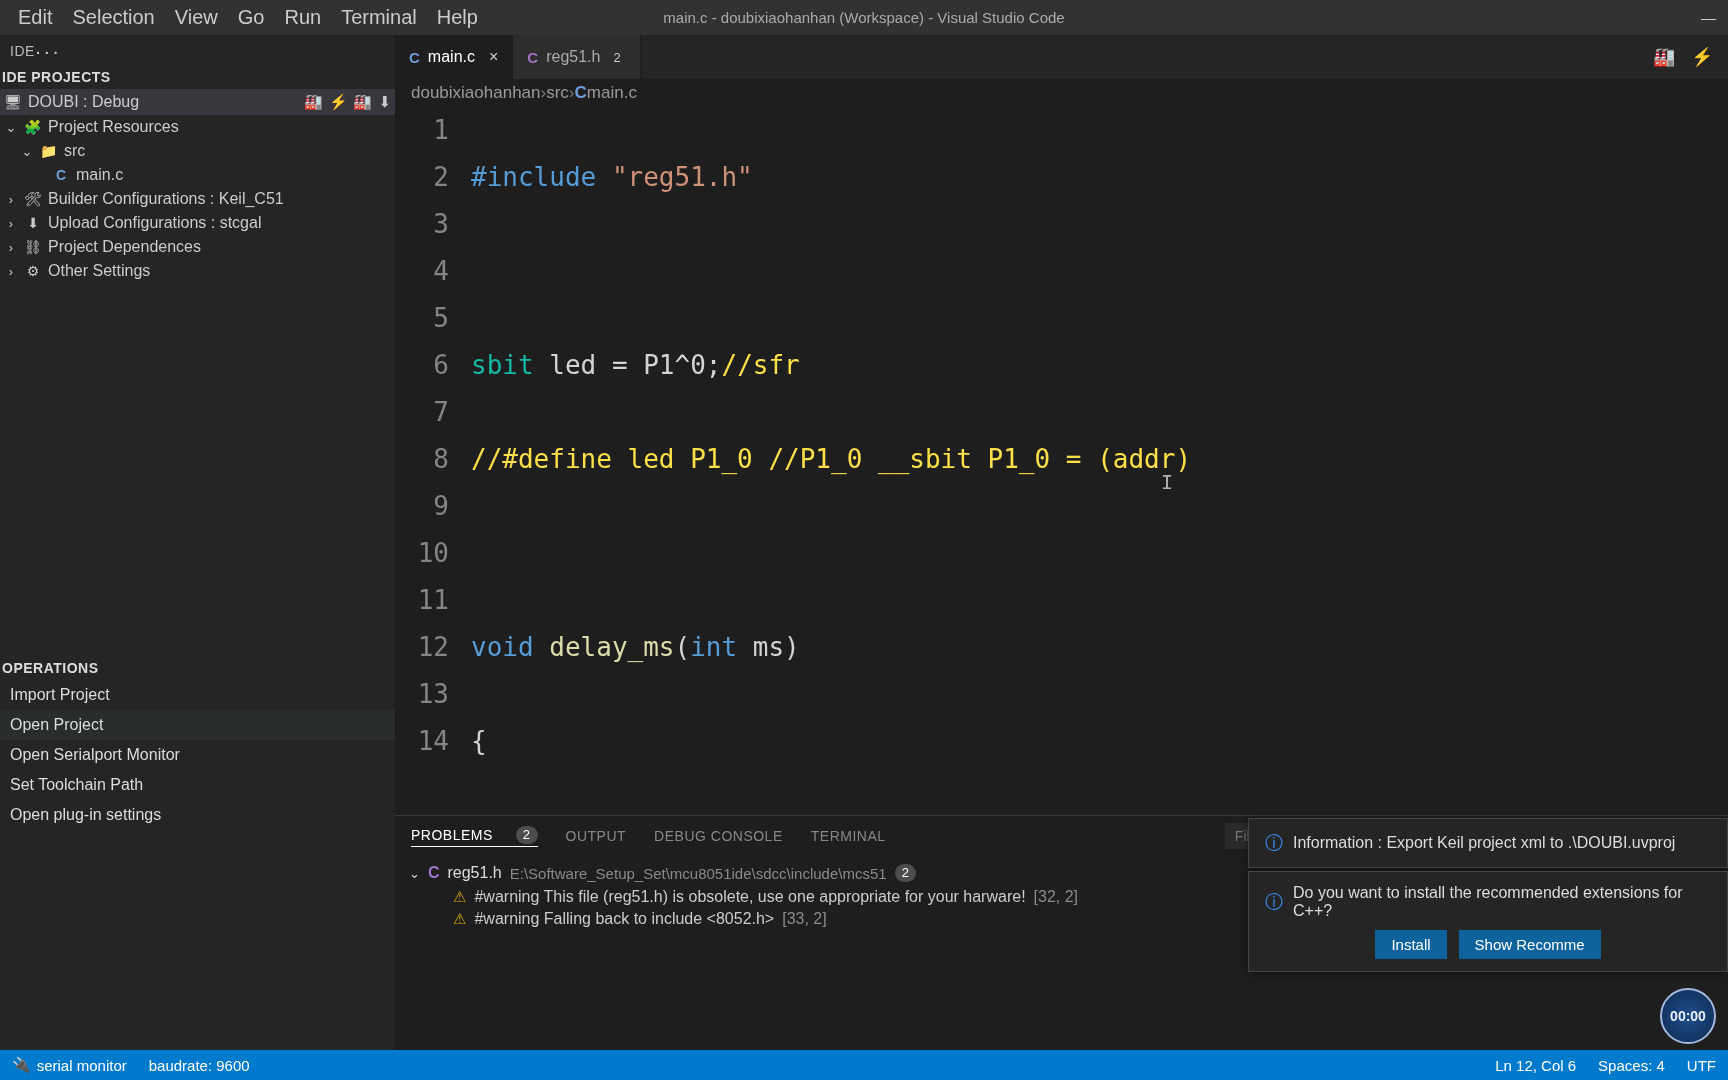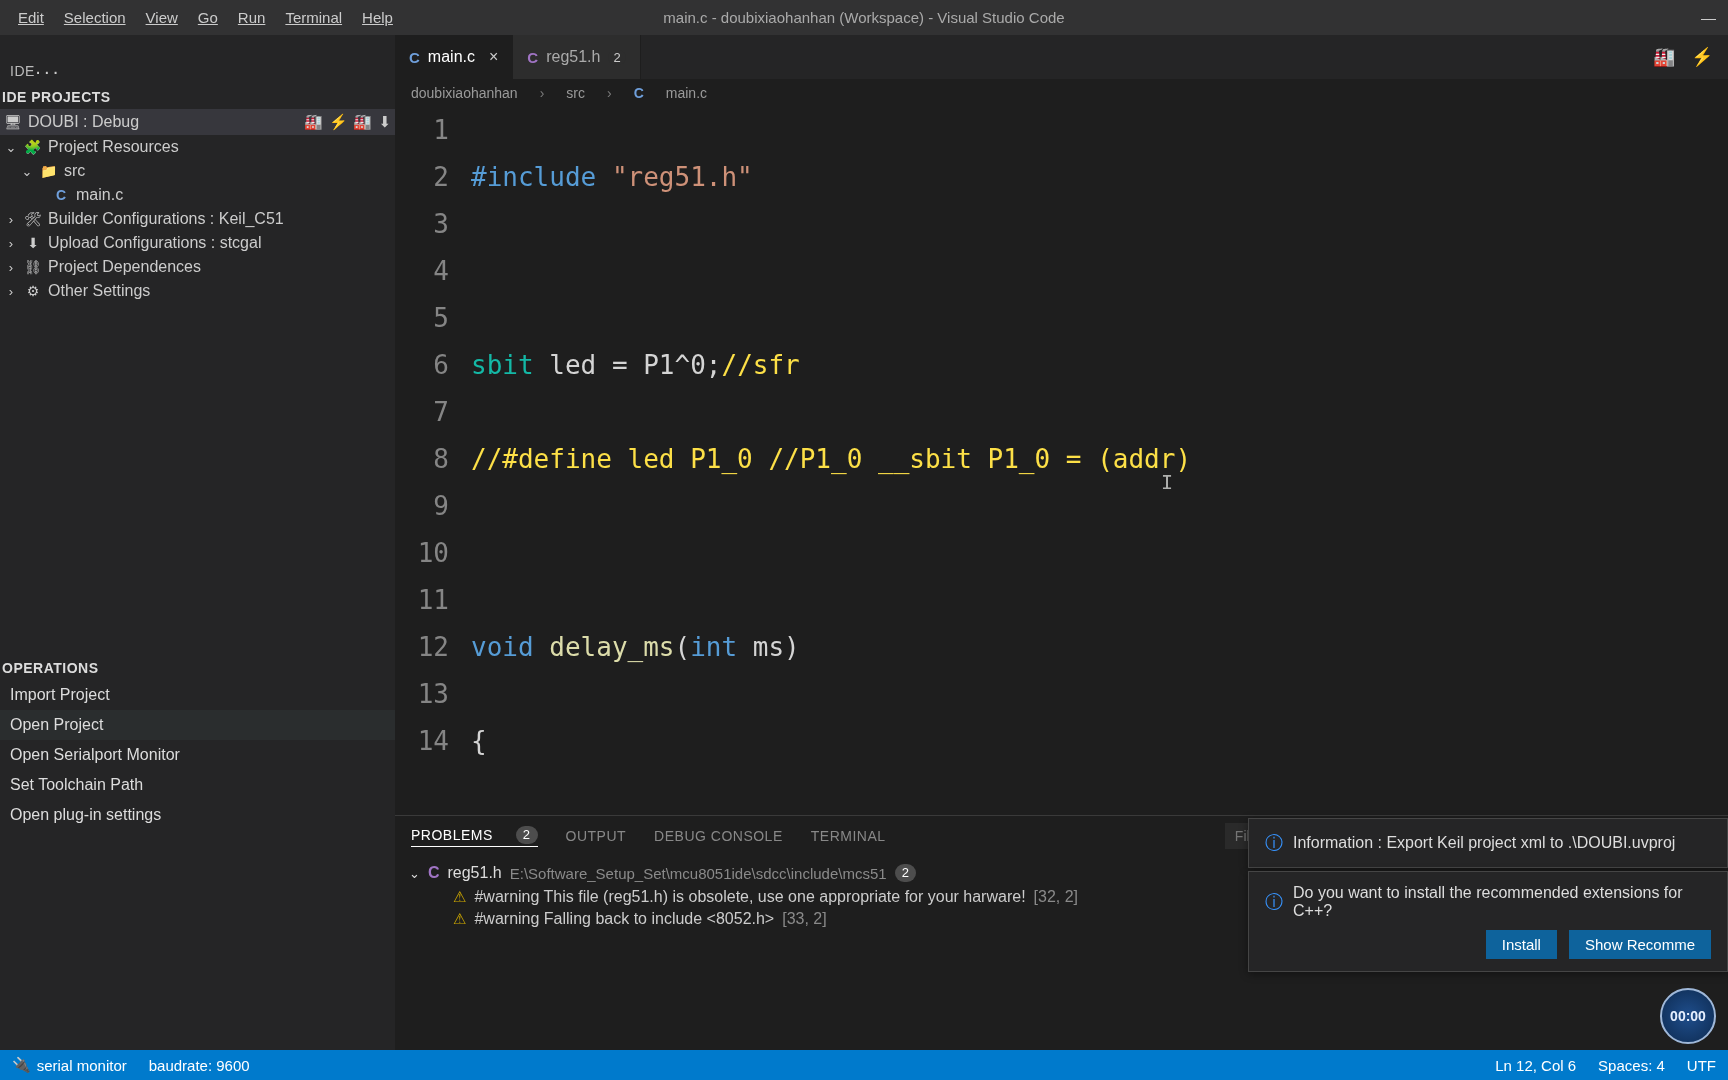--- a/index.html
+++ b/index.html
@@ -14,21 +14,21 @@
   position: relative;
 }
 .titlebar {
   height: 35px;
   background: #323233;
   display: flex;
   align-items: center;
   position: relative;
 }
 .menubar { display: flex; padding-left: 8px; }
-.menubar span { padding: 6px 10px; font-size: 15px; cursor: pointer; text-decoration: underline; }
+.menubar span { padding: 6px 10px; font-size: 20px; cursor: pointer; }
 .title-center {
   position: absolute;
   left: 50%;
   transform: translateX(-50%);
   font-size: 15px;
   color: #aaa;
 }
 .win-controls {
   position: absolute;
   right: 12px;
@@ -46,21 +46,20 @@
   background: #252526;
   display: flex;
   flex-direction: column;
   overflow: hidden;
 }
 .panel-title-row {
   display: flex;
   align-items: center;
   padding: 6px 10px 0 10px;
   height: 26px;
-  margin-top: 20px;
 }
 .panel-title {
   font-size: 14px;
   color: #bbb;
   letter-spacing: 0.5px;
 }
 .ellipsis { font-size: 20px; color: #ccc; letter-spacing: 2px; }
 .section-header {
   font-size: 14px;
   font-weight: 600;
@@ -122,23 +121,23 @@
 .tab.active { background: #1e1e1e; color: #fff; }
 .tab .c-badge { color: #6f9fdb; font-weight: bold; font-size: 15px; }
 .tab .close { color: #ccc; font-size: 16px; margin-left: 6px; }
 .tab .warn-count { background: #2d2d2d; color: #ccc; font-size: 13px; border-radius: 8px; padding: 0 5px; }
 .tab-actions { margin-left: auto; display: flex; align-items: center; gap: 16px; padding-right: 14px; color: #ccc; font-size: 18px; }
 .breadcrumb {
   height: 28px;
   display: flex;
   align-items: center;
   padding-left: 16px;
-  font-size: 14px;
+  font-size: 17px;
   color: #9a9a9a;
-  gap: 22px;
+  gap: 0;
 }
 .breadcrumb .sep { color: #7a7a7a; }
 .editor {
   flex: 1;
   display: flex;
   font-family: Consolas, monospace;
   font-size: 26px;
   line-height: 47px;
   overflow: hidden;
 }
@@ -215,21 +214,21 @@
   box-shadow: 0 2px 8px rgba(0,0,0,0.4);
   padding: 12px 16px;
   font-size: 16px;
   color: #ddd;
   display: flex;
   flex-direction: column;
   gap: 10px;
 }
 .notif-row { display: flex; align-items: center; gap: 10px; }
 .info-circle { color: #3794ff; font-size: 18px; }
-.notif-btns { display: flex; gap: 12px; justify-content: flex-end; }
+.notif-btns { display: flex; gap: 12px; justify-content: center; }
 .btn { background: #0e639c; color: #fff; padding: 6px 16px; font-size: 15px; border: none; }
 .statusbar {
   position: absolute;
   left: 0; right: 0; bottom: 0;
   height: 30px;
   background: #007acc;
   color: #fff;
   display: flex;
   align-items: center;
   font-size: 15px;

